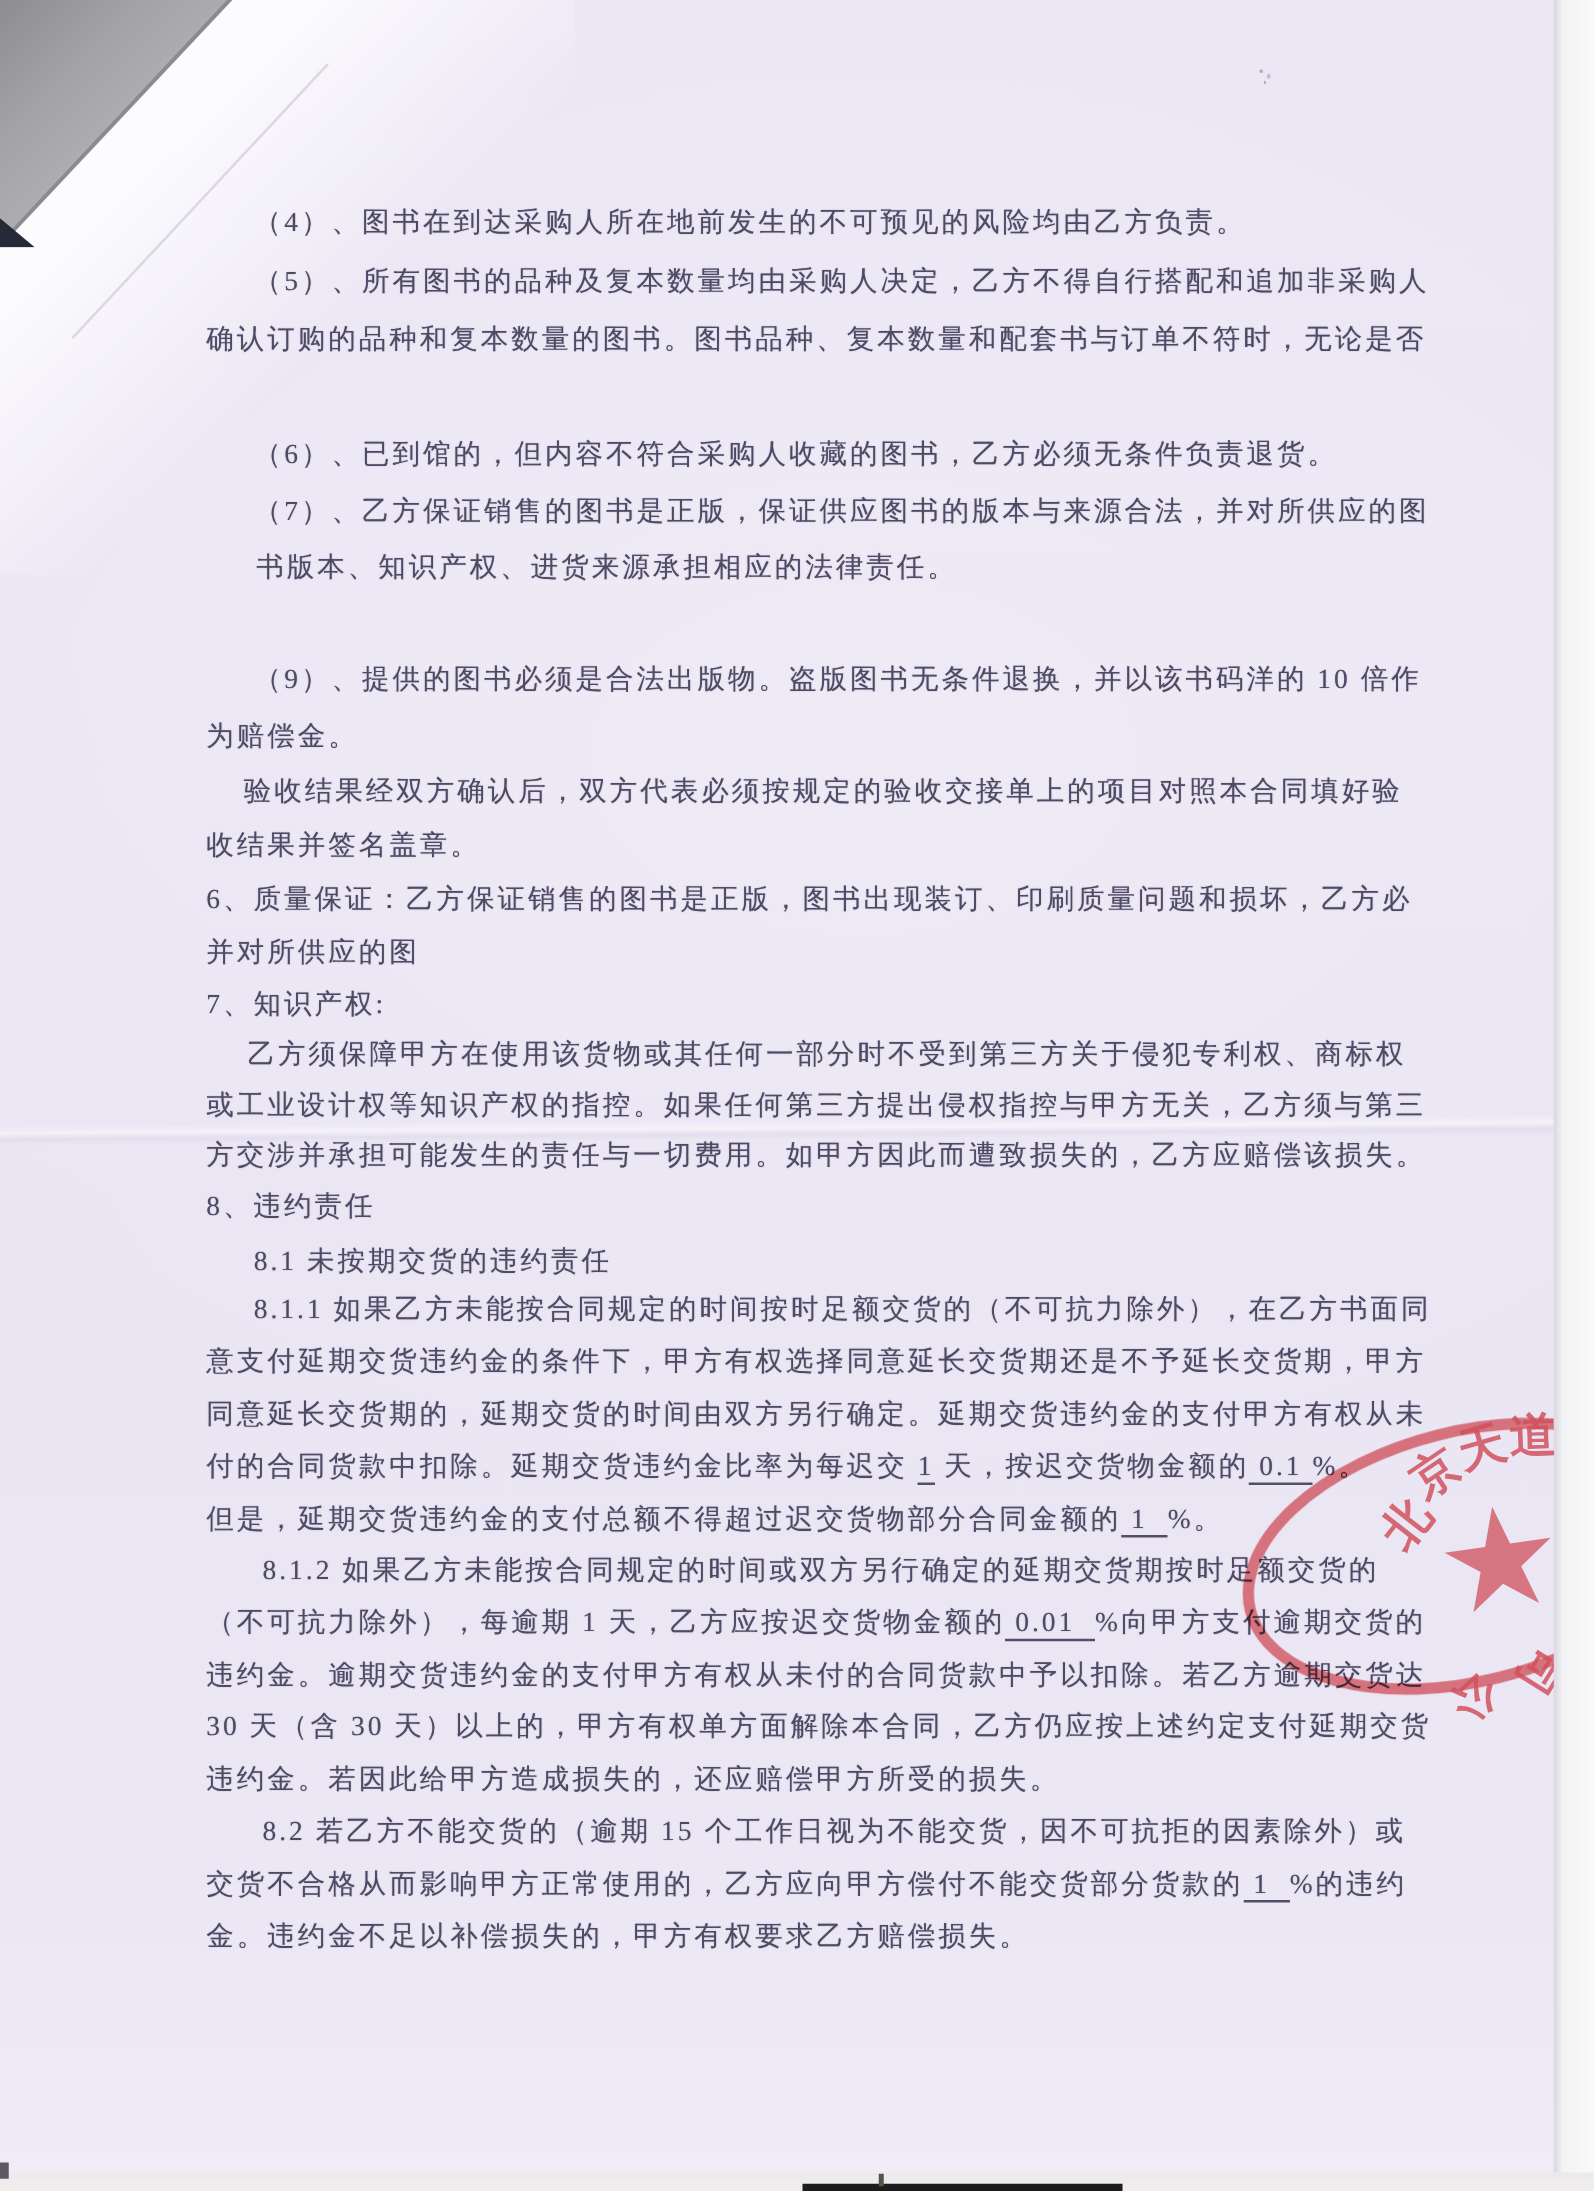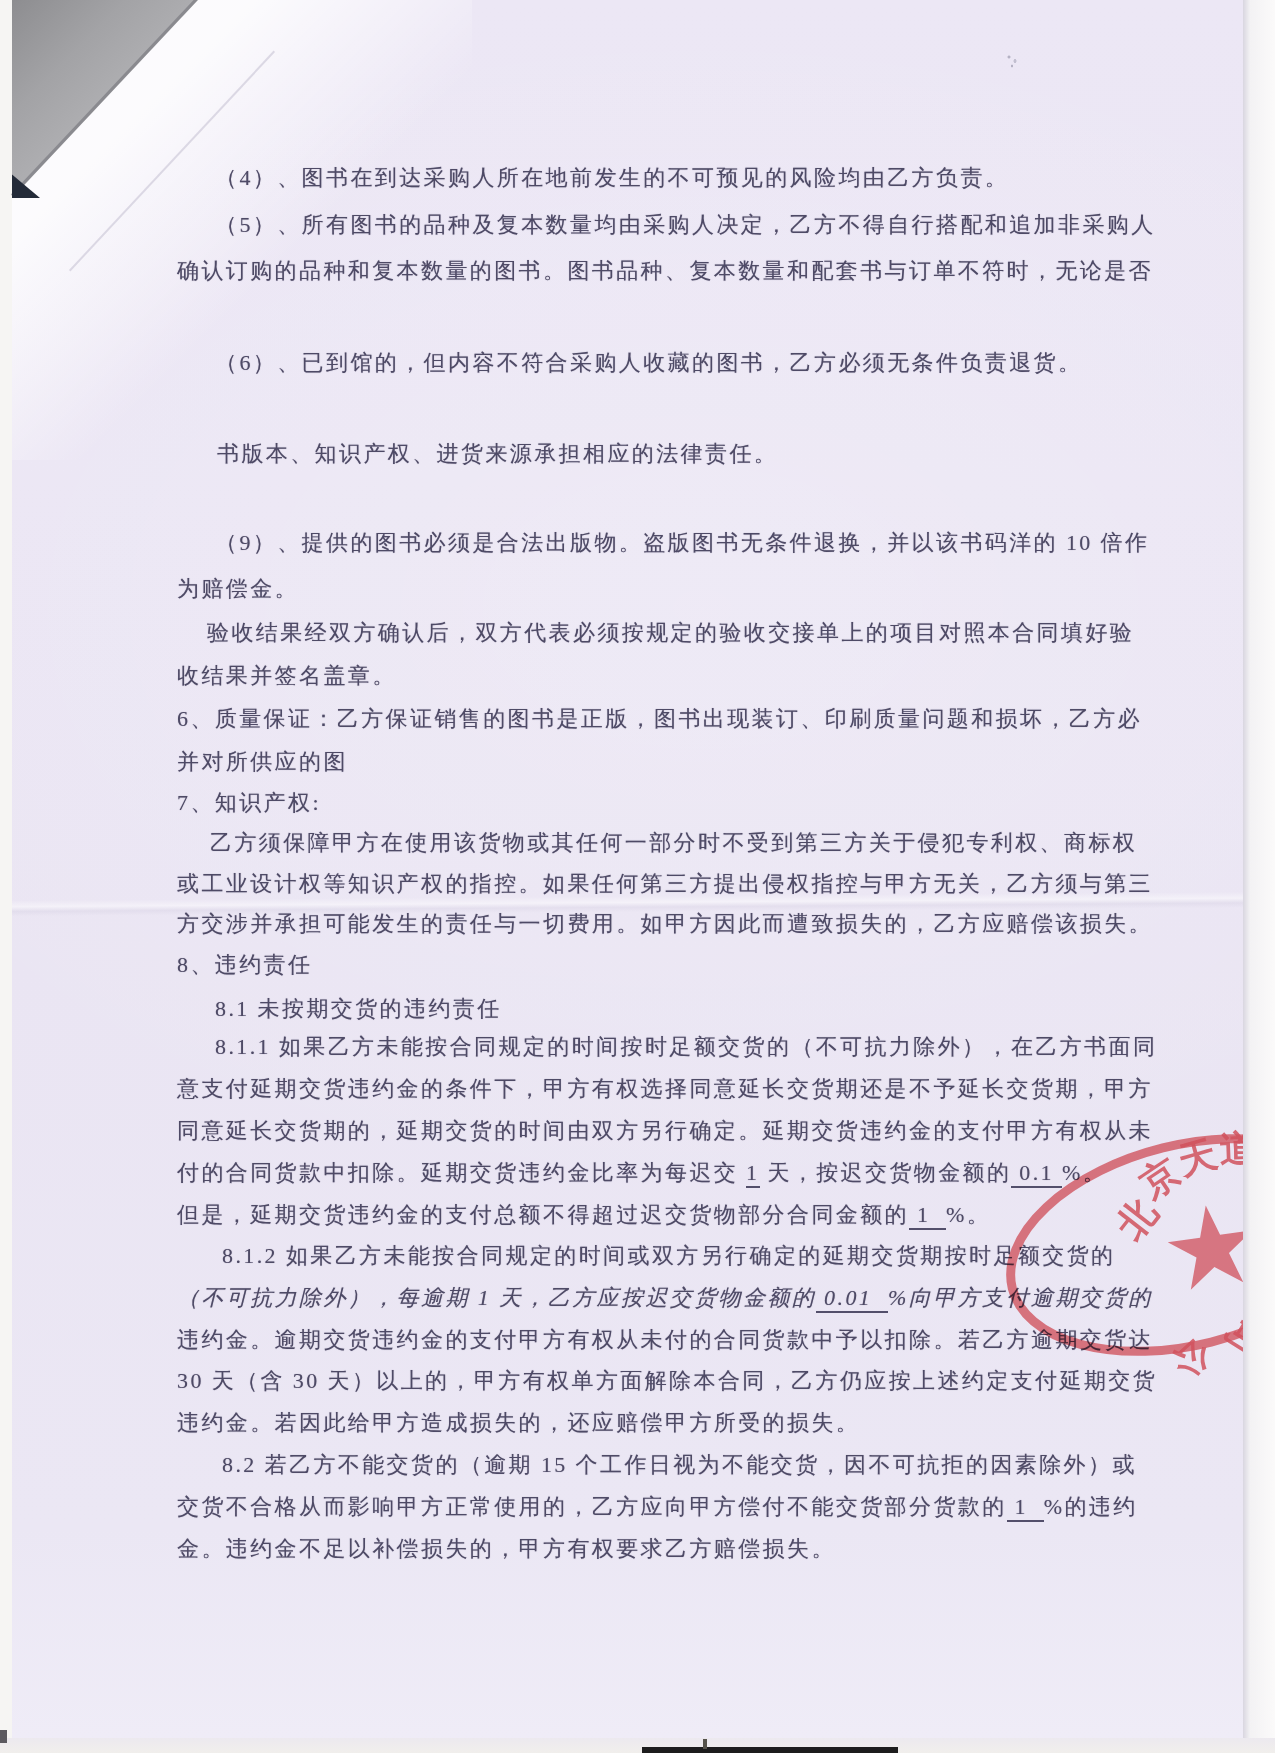--- a/index.html
+++ b/index.html
@@ -3,21 +3,21 @@
 <meta charset="utf-8">
 <style>
   html,body{margin:0;padding:0;}
   body{
     width:1275px;height:1753px;position:relative;overflow:hidden;
     background:#f6f5f3;
     font-family:"Liberation Serif","DejaVu Serif",serif;
   }
   
   .paper{
-    position:absolute;left:12px;top:0;width:1255px;height:1738px;
+    position:absolute;left:0;top:0;width:1255px;height:1738px;
     background:
       radial-gradient(1400px 900px at 55% 35%, rgba(255,255,255,.18), rgba(255,255,255,0) 70%),
       linear-gradient(180deg,#ece7f5 0%,#eae5f3 55%,#ebe7f4 88%,#efecf7 100%);
   }
   
   .fold-tri{
     position:absolute;left:0;top:0;width:186px;height:198px;
     clip-path:polygon(0 0,100% 0,0 100%);
     background:linear-gradient(135deg,#8d8d90 0%,#a3a3a6 30%,#b8b8bb 70%,#c9c9cb 100%);
   }
@@ -91,40 +91,41 @@
 <div class="paper">
   <div class="crease-mid"></div>
   <div class="fold-sheen"></div>
   <div class="crease1"></div>
 
   <div id="text-layer">
       <div class="line" style="top: 165px; left: 38px;"><span>（4）、图书在到达采购人所在地前发生的不可预见的风险均由乙方负责。</span></div>
       <div class="line" style="top: 212px; left: 38px;"><span>（5）、所有图书的品种及复本数量均由采购人决定，乙方不得自行搭配和追加非采购人</span></div>
       <div class="line" style="top: 258px; left: 0px;"><span>确认订购的品种和复本数量的图书。图书品种、复本数量和配套书与订单不符时，无论是否</span></div>
       <div class="line" style="top: 350px; left: 38px;"><span>（6）、已到馆的，但内容不符合采购人收藏的图书，乙方必须无条件负责退货。</span></div>
+      <div class="line" style="top: 396px; left: 38px;"><span>（7）、乙方保证销售的图书是正版，保证供应图书的版本与来源合法，并对所供应的图</span></div>
       <div class="line" style="top: 441px; left: 0px; margin-left: 40px;"><span>书版本、知识产权、进货来源承担相应的法律责任。</span></div>
       <div class="line" style="top: 530px; left: 38px;"><span>（9）、提供的图书必须是合法出版物。盗版图书无条件退换，并以该书码洋的 10 倍作</span></div>
       <div class="line" style="top: 576px; left: 0px;"><span>为赔偿金。</span></div>
       <div class="line" style="top: 620px; left: 30px;"><span>验收结果经双方确认后，双方代表必须按规定的验收交接单上的项目对照本合同填好验</span></div>
       <div class="line" style="top: 663px; left: 0px;"><span>收结果并签名盖章。</span></div>
       <div class="line" style="top: 706px; left: 0px;"><span>6、质量保证：乙方保证销售的图书是正版，图书出现装订、印刷质量问题和损坏，乙方必</span></div>
       <div class="line" style="top: 749px; left: 0px;"><span>并对所供应的图</span></div>
       <div class="line" style="top: 790px; left: 0px;"><span>7、知识产权:</span></div>
       <div class="line" style="top: 871px; left: 0px;"><span>或工业设计权等知识产权的指控。如果任何第三方提出侵权指控与甲方无关，乙方须与第三</span></div>
       <div class="line" style="top: 830px; left: 33px;"><span>乙方须保障甲方在使用该货物或其任何一部分时不受到第三方关于侵犯专利权、商标权</span></div>
       <div class="line" style="top: 911px; left: 0px;"><span>方交涉并承担可能发生的责任与一切费用。如甲方因此而遭致损失的，乙方应赔偿该损失。</span></div>
       <div class="line" style="top: 952px; left: 0px;"><span>8、违约责任</span></div>
       <div class="line" style="top: 996px; left: 38px;"><span>8.1 未按期交货的违约责任</span></div>
       <div class="line" style="top: 1034px; left: 38px;"><span>8.1.1 如果乙方未能按合同规定的时间按时足额交货的（不可抗力除外），在乙方书面同</span></div>
       <div class="line" style="top: 1076px; left: 0px;"><span>意支付延期交货违约金的条件下，甲方有权选择同意延长交货期还是不予延长交货期，甲方</span></div>
       <div class="line" style="top: 1118px; left: 0px;"><span>同意延长交货期的，延期交货的时间由双方另行确定。延期交货违约金的支付甲方有权从未</span></div>
       <div class="line" style="top: 1160px; left: 0px;"><span>付的合同货款中扣除。延期交货违约金比率为每迟交 </span><span class="u">1</span><span> 天，按迟交货物金额的</span><span class="u"> 0.1 </span><span>%。</span></div>
       <div class="line" style="top: 1202px; left: 0px;"><span>但是，延期交货违约金的支付总额不得超过迟交货物部分合同金额的</span><span class="u"> 1  </span><span>%。</span></div>
       <div class="line" style="top: 1243px; left: 45px;"><span>8.1.2 如果乙方未能按合同规定的时间或双方另行确定的延期交货期按时足额交货的</span></div>
-      <div class="line" style="top: 1285px; left: 0px; font-style: italic;"><span>（不可抗力除外），每逾期 1 天，乙方应按迟交货物金额的</span><span class="u"> 0.01  </span><span>%向甲方支付逾期交货的</span></div>
+      <div class="line" style="top: 1285px; left: 0px;"><span>（不可抗力除外），每逾期 1 天，乙方应按迟交货物金额的</span><span class="u"> 0.01  </span><span>%向甲方支付逾期交货的</span></div>
       <div class="line" style="top: 1327px; left: 0px;"><span>违约金。逾期交货违约金的支付甲方有权从未付的合同货款中予以扣除。若乙方逾期交货达</span></div>
       <div class="line" style="top: 1368px; left: 0px;"><span>30 天（含 30 天）以上的，甲方有权单方面解除本合同，乙方仍应按上述约定支付延期交货</span></div>
       <div class="line" style="top: 1410px; left: 0px;"><span>违约金。若因此给甲方造成损失的，还应赔偿甲方所受的损失。</span></div>
       <div class="line" style="top: 1452px; left: 45px;"><span>8.2 若乙方不能交货的（逾期 15 个工作日视为不能交货，因不可抗拒的因素除外）或</span></div>
       <div class="line" style="top: 1494px; left: 0px;"><span>交货不合格从而影响甲方正常使用的，乙方应向甲方偿付不能交货部分货款的</span><span class="u"> 1  </span><span>%的违约</span></div>
       <div class="line" style="top: 1536px; left: 0px;"><span>金。违约金不足以补偿损失的，甲方有权要求乙方赔偿损失。</span></div>
     </div>
 
   <svg class="stamp" viewBox="0 0 268 300" xmlns="http://www.w3.org/2000/svg">
     <g stroke="#e0474f" stroke-width="9" fill="none" opacity="0.78">

